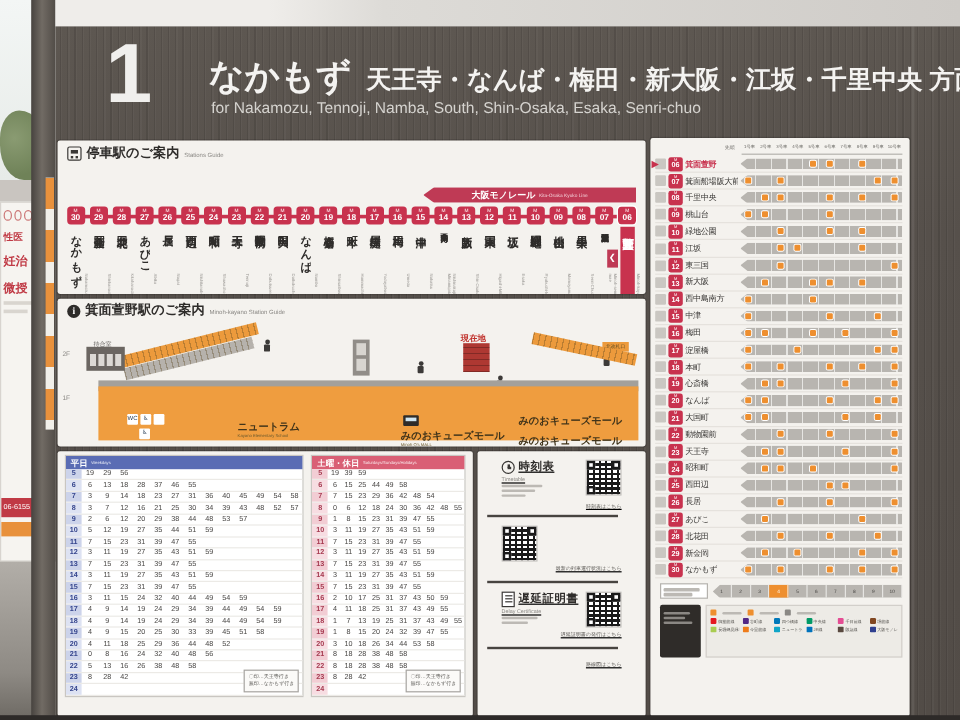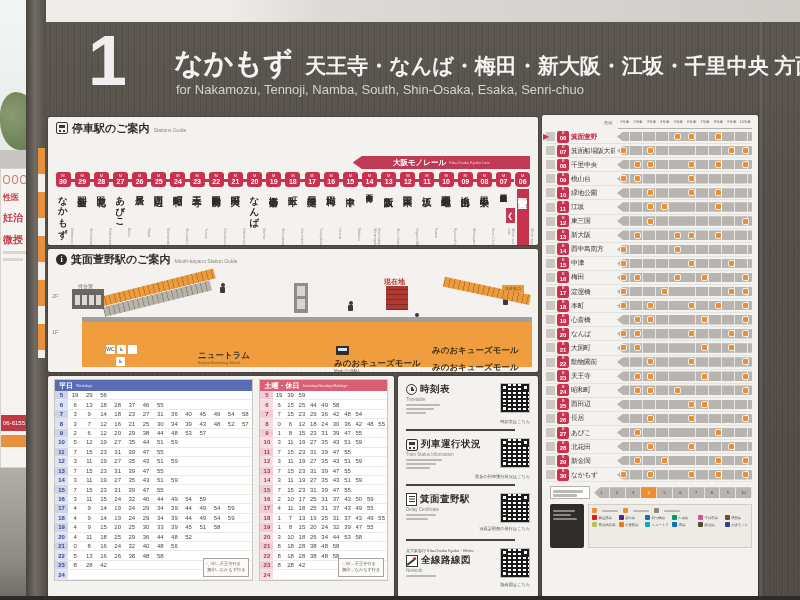--- a/index.html
+++ b/index.html
@@ -123,21 +123,21 @@
   .tt-row{display:flex;height:8.45px;border-bottom:1px solid #eceae6;align-items:stretch;}
   .tt-hr{width:13px;display:flex;align-items:center;justify-content:center;font-size:6px;font-weight:bold;}
   .wd .tt-hr{background:#ccd3ea;color:#35458d;} .wd .tt-row:nth-child(odd) .tt-hr{background:#dde2f2;}
   .hd .tt-hr{background:#f2cdd4;color:#a63a50;} .hd .tt-row:nth-child(odd) .tt-hr{background:#f7dde2;}
   .tt-min{display:flex;align-items:center;justify-content:center;font-size:6px;color:#4a4846;}
   .wd .tt-min{width:14.2px;} .hd .tt-min{width:11.4px;}
   .tt-note{position:absolute;right:3px;bottom:3px;border:1px solid #a7a4a0;background:#fbfaf8;padding:2px 3px;line-height:1.5;}
   .tt-note div{font-size:4.2px;color:#5c5a56;white-space:nowrap;}
   .tt-rev{position:absolute;right:8px;top:22px;font-size:4.2px;color:#8a8884;}
   
-  .qr-card{position:relative;padding:7px 8px 4px;min-height:44px;}
+  .qr-card{position:relative;padding:7px 20px 4px;min-height:44px;text-decoration:underline;}
   .qr-card::after{content:'';position:absolute;left:8px;bottom:0;width:78%;height:2px;background:#474440;}
   .qr-card:last-child::after{display:none;}
   .qr-row{display:flex;gap:5px;}
   .qr-left{flex:1;}
   .qr-tt{display:flex;align-items:center;gap:3px;}
   .qr-tt b{font-size:9.5px;color:#2e2c2a;letter-spacing:.5px;}
   .qr-pre{font-size:4px;color:#55534f;margin-bottom:1px;}
   .qr-en{font-size:4.5px;color:#8a8884;margin:1px 0 2px;}
   .blur{height:2.4px;background:#bcb9b4;border-radius:1px;margin:1.6px 0;}
   .qr{position:relative;width:30px;height:30px;background:#fff;border:1px solid #c2bfba;box-sizing:border-box;
@@ -956,68 +956,44 @@
             <div class="blur" style="width:20px;"></div>
         </div>
         <div class="qr">
             <span class="c3"></span>
           </div>
       </div>
       <div class="qr-cap">時刻表はこちら</div>
     </div>
     <div class="qr-card">
       <div class="qr-row">
-        <div class="qr-left">
-          <div class="qr-tt">
-              <span class="ic-trainbox"></span>
-            <b>列車運行状況</b>
-            </div>
-          <div class="qr-en">Train Status Information</div>
-          <div class="blur" style="width:36px;"></div>
-            <div class="blur" style="width:30px;"></div>
-            <div class="blur" style="width:24px;"></div>
-        </div>
         <div class="qr">
             <span class="c3"></span>
           </div>
       </div>
       <div class="qr-cap">最新の列車運行状況はこちら</div>
     </div>
     <div class="qr-card">
       <div class="qr-row">
         <div class="qr-left">
           <div class="qr-tt">
               <span class="ic-doc"></span>
-            <b>箕面萱野駅</b>
+            <b>遅延証明書</b>
             </div>
           <div class="qr-en">Delay Certificate</div>
           <div class="blur" style="width:30px;"></div>
             <div class="blur" style="width:22px;"></div>
         </div>
         <div class="qr">
             <span class="c3"></span>
           </div>
       </div>
       <div class="qr-cap">遅延証明書の発行はこちら</div>
     </div>
     <div class="qr-card">
-      <div class="qr-row">
-        <div class="qr-left">
-          <div class="qr-pre">北大阪急行 Kita-Osaka Kyuko・Metro</div>
-          <div class="qr-tt">
-              <span class="ic-map"></span>
-            <b>全線路線図</b>
-            </div>
-          <div class="qr-en">Network</div>
-          <div class="blur" style="width:30px;"></div>
-        </div>
-        <div class="qr">
-            <span class="c3"></span>
-          </div>
-      </div>
       <div class="qr-cap">路線図はこちら</div>
     </div>
   </section>
 
   <section class="panel" id="bp-panel">
     <div class="bp-head" id="bp-head">
       <span class="front">先頭</span>
     <span class="bp-carlab" style="left: 5%;">1号車</span>
         <span class="bp-carlab" style="left: 15%;">2号車</span>
         <span class="bp-carlab" style="left: 25%;">3号車</span>

